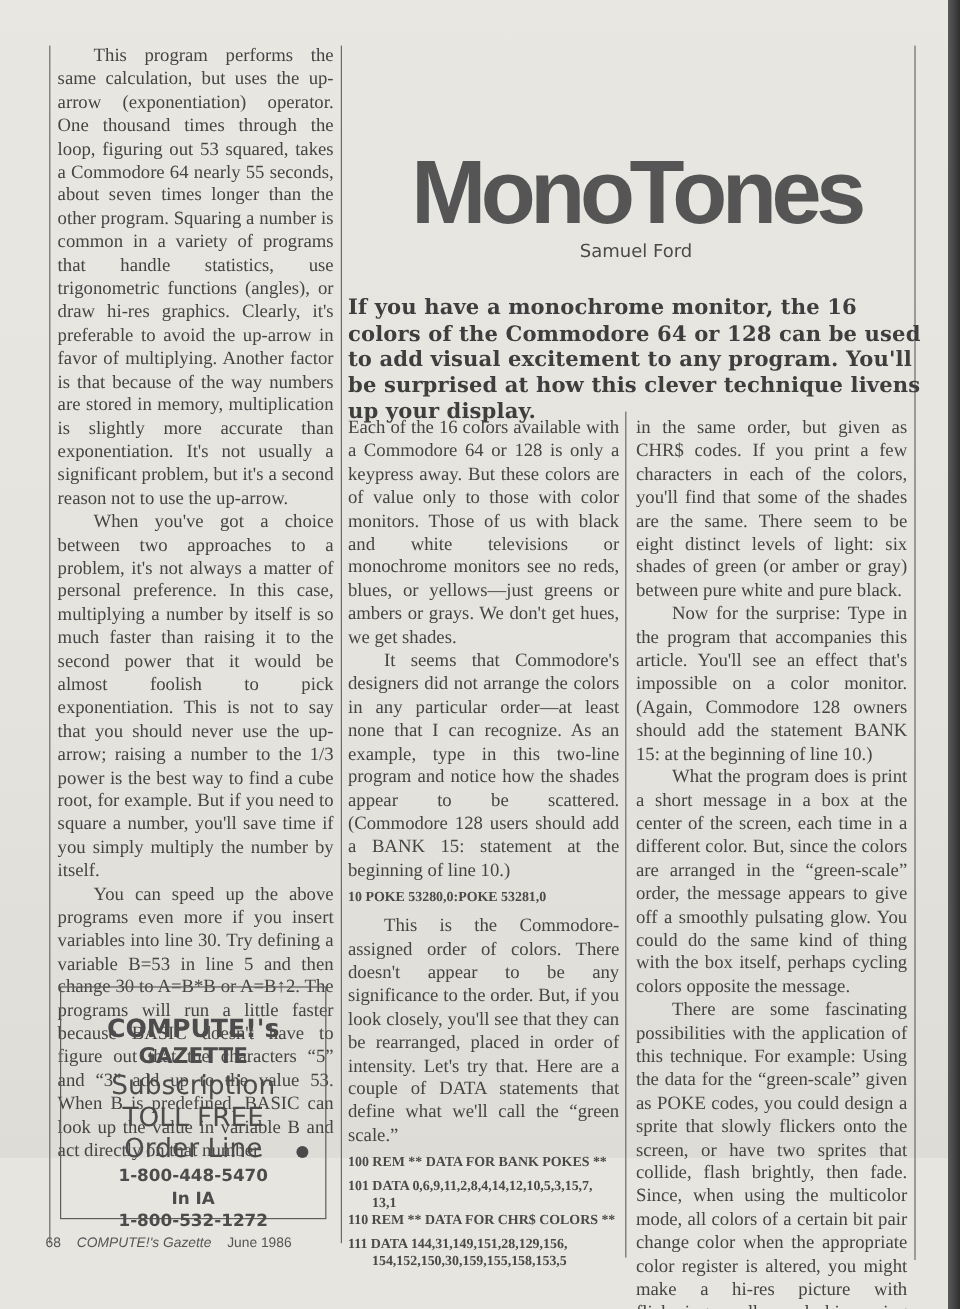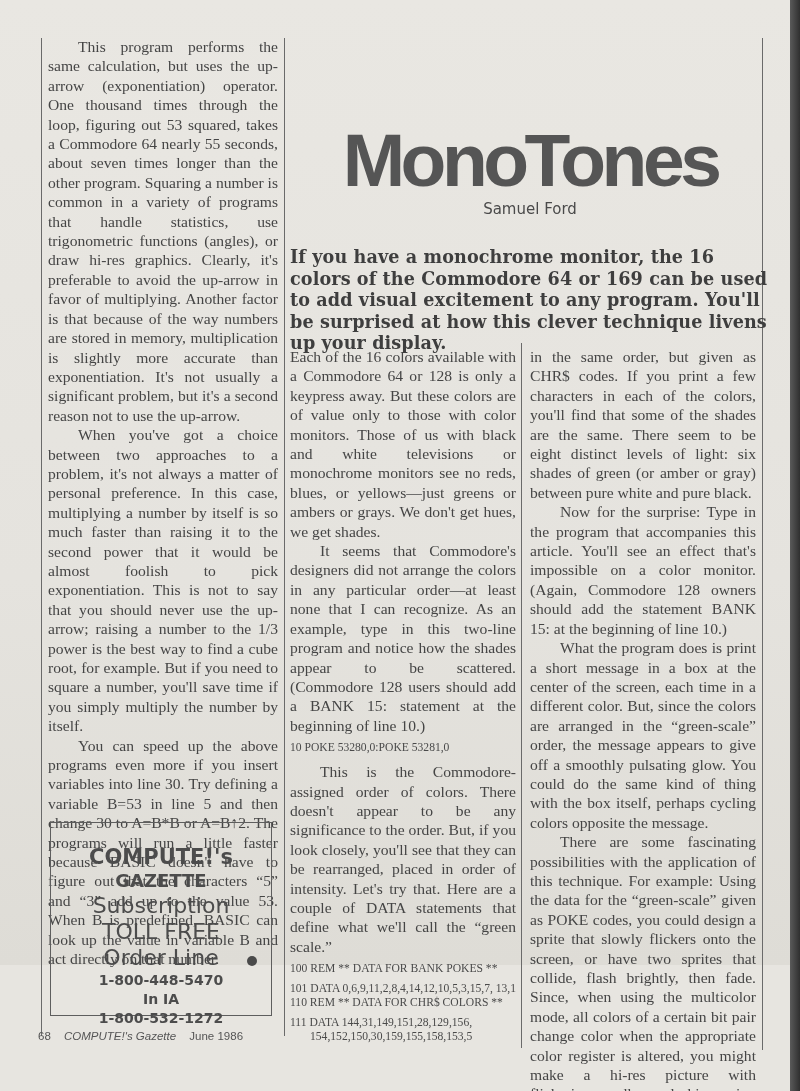--- a/index.html
+++ b/index.html
@@ -22,21 +22,21 @@
     position: absolute;
     font-family: "Liberation Serif", "DejaVu Serif", serif;
     font-size: 15.6px; line-height: 19.4px;
     text-align: justify; color: #454545;
   }
   .col p { margin: 0; text-indent: 30px; }
   .col p.noindent { text-indent: 0; }
   .col p + p { margin-top: 0; }
   .col .code {
     font-family: "Liberation Serif", "DejaVu Serif", serif;
-    font-weight: normal; font-size: 11.6px; line-height: 14px;
+    font-weight: bold; font-size: 11.6px; line-height: 14px;
     text-align: left; text-indent: 0; color: #4a4a4a;
     margin: 6px 0 7px 0;
   }
   .code .ln { padding-left: 20px; text-indent: -20px; display: block; }
   .code-gap { margin-top: 6px !important; }
   .endmark {
     display: inline-block; width: 10px; height: 10px; border-radius: 50%;
     background: #4a4a4a; vertical-align: middle; margin-left: 4px;
   }
   .title {
@@ -90,21 +90,21 @@
     <div class="l">Subscription</div>
     <div class="l">TOLL FREE</div>
     <div class="l">Order Line</div>
     <div class="ph">1-800-448-5470</div>
     <div class="ph">In IA</div>
     <div class="ph">1-800-532-1272</div>
   </div>
 
   <div class="title">MonoTones</div>
   <div class="byline">Samuel Ford</div>
-  <div class="deck">If you have a monochrome monitor, the 16 colors of the Commodore 64 or 169 can be used to add visual excitement to any program. You'll be surprised at how this clever technique livens up your display.</div>
+  <div class="deck">If you have a monochrome monitor, the 16 colors of the Commodore 64 or 128 can be used to add visual excitement to any program. You'll be surprised at how this clever technique livens up your display.</div>
 
   <div class="col" style="left:290px; top:347px; width:226px;">
     <p class="noindent">Each of the 16 colors available with a Commodore 64 or 128 is only a keypress away. But these colors are of value only to those with color monitors. Those of us with black and white televisions or monochrome monitors see no reds, blues, or yellows—just greens or ambers or grays. We don't get hues, we get shades.</p>
     <p>It seems that Commodore's designers did not arrange the colors in any particular order—at least none that I can recognize. As an example, type in this two-line program and notice how the shades appear to be scattered. (Commodore 128 users should add a BANK 15: statement at the beginning of line 10.)</p>
     <div class="code">
       <span class="ln">10 POKE 53280,0:POKE 53281,0</span>
     </div>
     <p>This is the Commodore-assigned order of colors. There doesn't appear to be any significance to the order. But, if you look closely, you'll see that they can be rearranged, placed in order of intensity. Let's try that. Here are a couple of DATA statements that define what we'll call the “green scale.”</p>
     <div class="code">
       <span class="ln">100 REM ** DATA FOR BANK POKES **</span>

